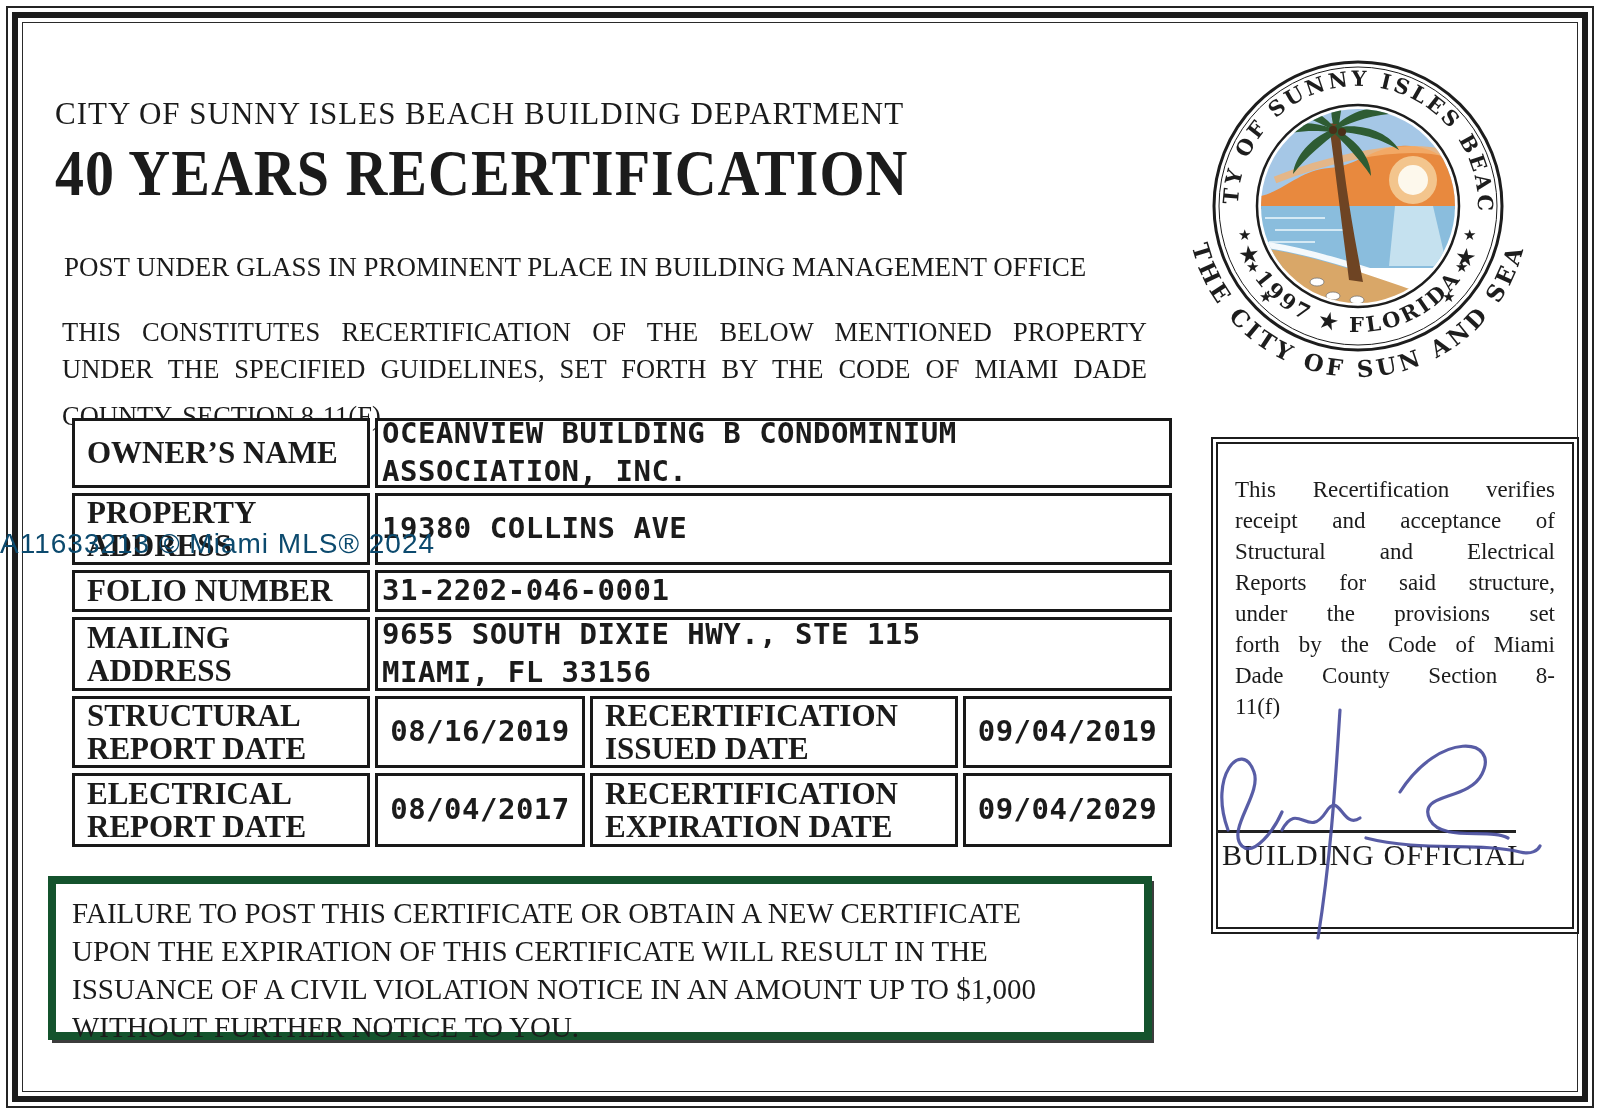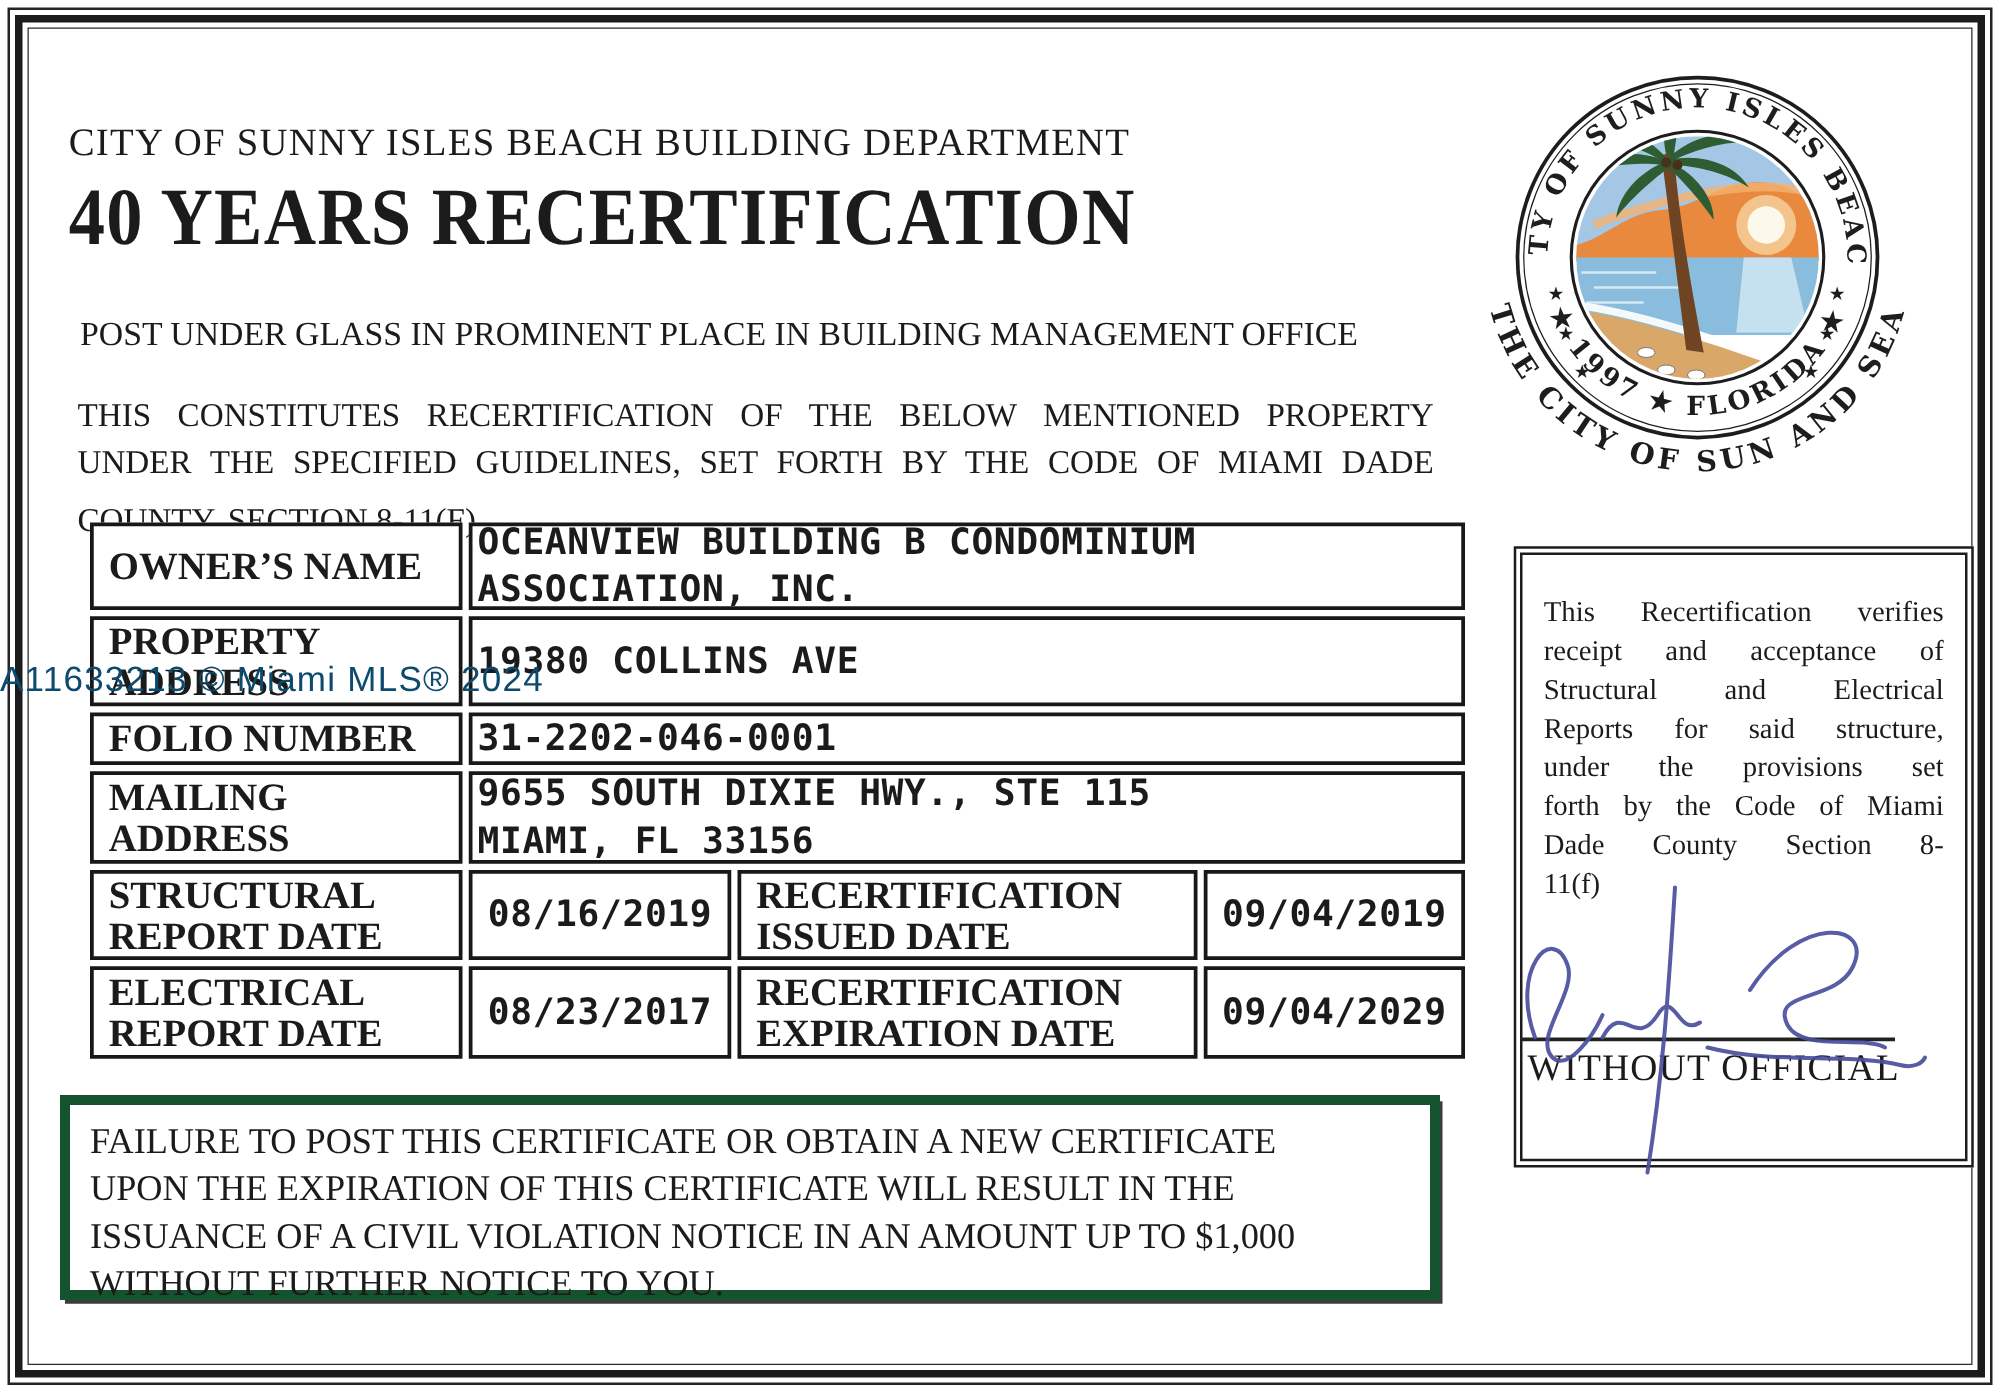--- a/index.html
+++ b/index.html
@@ -170,21 +170,21 @@
     <div>9655 SOUTH DIXIE HWY., STE 115</div>
     <div>MIAMI, FL 33156</div>
   </div>
 
   <div class="cell lbl">STRUCTURAL REPORT DATE</div>
   <div class="cell val date">08/16/2019</div>
   <div class="cell lbl">RECERTIFICATION ISSUED DATE</div>
   <div class="cell val date">09/04/2019</div>
 
   <div class="cell lbl">ELECTRICAL REPORT DATE</div>
-  <div class="cell val date">08/23/2017</div>
+  <div class="cell val date">08/04/2017</div>
   <div class="cell lbl">RECERTIFICATION EXPIRATION DATE</div>
   <div class="cell val date">09/04/2029</div>
 </div>
 
 <div class="sidebox">
   <div class="sidebox-inner">
     <div class="sb-line">This Recertification verifies</div>
     <div class="sb-line">receipt and acceptance of</div>
     <div class="sb-line">Structural and Electrical</div>
     <div class="sb-line">Reports for said structure,</div>
@@ -198,20 +198,20 @@
 <svg class="signature-svg" viewBox="0 0 350 280" aria-hidden="true">
   <g fill="none" stroke="#4a4f9e" stroke-width="3.2" stroke-linecap="round" opacity="0.92">
     <path d="M150,30 C146,90 142,170 128,258"></path>
     <path d="M38,150 C18,96 52,58 64,92 C72,114 36,150 52,166 C64,177 84,150 92,132"></path>
     <path d="M92,150 C108,120 118,160 136,132 C150,110 152,150 170,138"></path>
     <path d="M210,112 C250,50 310,58 292,94 C278,122 226,112 240,140 C252,162 300,148 318,158"></path>
     <path d="M176,158 C230,172 290,162 330,172 C342,175 348,170 350,166"></path>
   </g>
 </svg>
 <div class="sig-line"></div>
-<div class="official">WITHOUT OFFICIAL</div>
+<div class="official">BUILDING OFFICIAL</div>
 
 <div class="warnbox">
   <div class="warn-line">FAILURE TO POST THIS CERTIFICATE OR OBTAIN A NEW CERTIFICATE</div>
   <div class="warn-line">UPON THE EXPIRATION OF THIS CERTIFICATE WILL RESULT IN THE</div>
   <div class="warn-line">ISSUANCE OF A CIVIL VIOLATION NOTICE IN AN AMOUNT UP TO $1,000</div>
   <div class="warn-line">WITHOUT FURTHER NOTICE TO YOU.</div>
 </div>
 
 </body></html>

